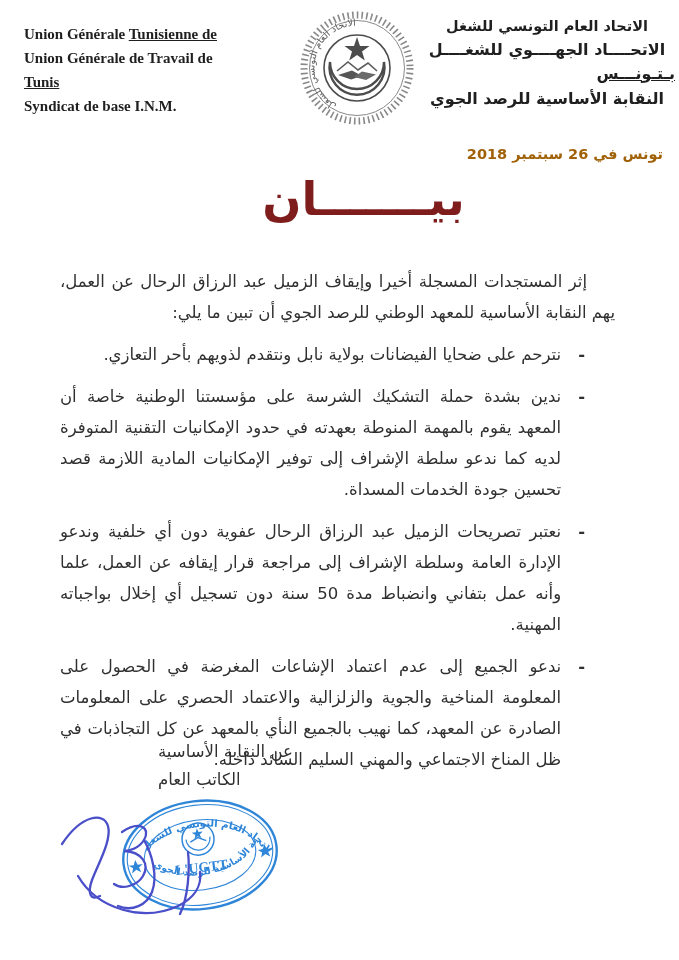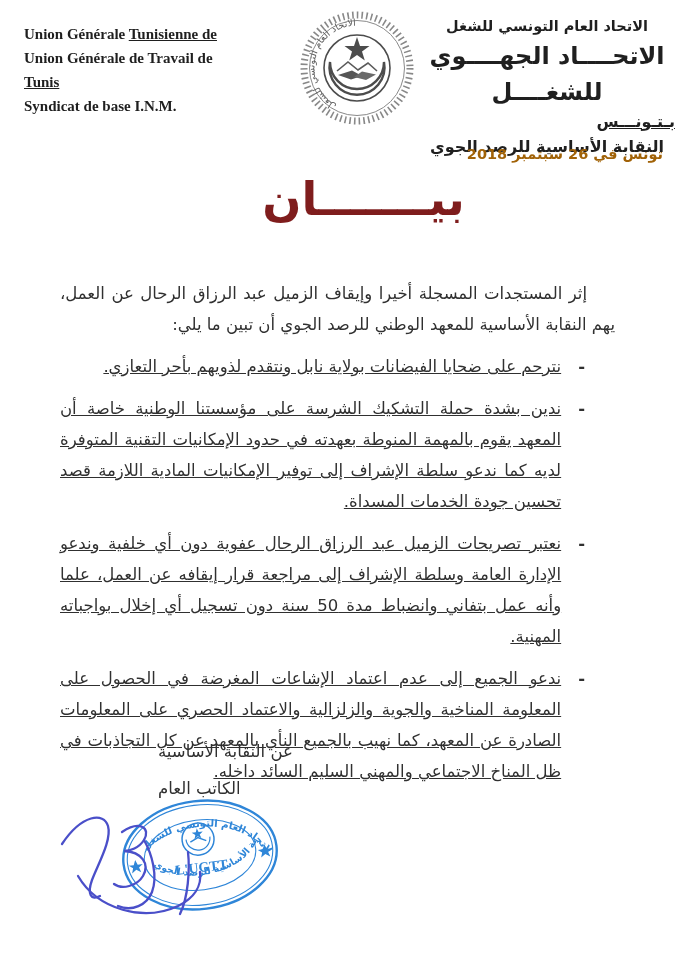--- a/index.html
+++ b/index.html
@@ -14,49 +14,49 @@
     font-family:"Liberation Serif","DejaVu Serif",serif;
     font-weight:bold; font-size:15px; line-height:1.6; color:#1f1f1f;
   }
   .u{text-decoration:underline;}
   .hdr-logo{position:absolute; left:291px; top:8px; width:132px; height:120px;}
   .hdr-arabic{
     position:absolute; right:4px; top:16px; width:256px; direction:rtl;
     text-align:center; font-weight:bold; color:#1f1f1f;
   }
   .hdr-arabic .a1{font-size:14.5px; line-height:1.5;}
-  .hdr-arabic .a2{font-size:24px; line-height:1.5;}
+  .hdr-arabic .a2{font-size:16px; line-height:1.5;}
   .hdr-arabic .a3{font-size:16px; line-height:1.55; text-decoration:underline;text-align:right;}
   .hdr-arabic .a4{font-size:16px; line-height:1.55;}
   .date-line{
     position:absolute; right:16px; top:146px; direction:rtl;
     font-weight:bold; font-size:14.5px; color:#a16207;
   }
   
   .doc-title{
     position:absolute; top:172px; left:0; width:100%;
     text-align:center; direction:rtl;
     font-size:46px; font-weight:bold; color:#7f1d1d;margin-left:24px;
   }
   
   .body-text{
     position:absolute; top:266px; right:64px; left:60px;
     direction:rtl; font-size:16.5px; line-height:31px;
     text-align:justify; color:#303030;
   }
-  .intro{text-indent:28px; margin:12px 0 11px 0;}
+  .intro{text-indent:28px; margin:0 0 11px 0;}
   .bullet{display:flex; gap:17px; margin:0 30px 11px 0;}
   .bullet .marker{flex:0 0 auto; font-weight:bold;}
-  .bullet .btext{flex:1 1 auto; text-align:justify;text-decoration:underline;}
+  .bullet .btext{flex:1 1 auto; text-align:justify;}
   
   .closing{
     position:absolute; left:158px; top:742px; width:175px;
     direction:rtl; text-align:left; font-size:16.5px; color:#303030;
   }
-  .closing .c2{margin-top:18px;}
+  .closing .c2{margin-top:9px;}
   
   .stamp{position:absolute; left:118px; top:796px; width:164px; height:118px; transform:rotate(-7deg);}
   .signature{position:absolute; left:48px; top:806px; width:175px; height:132px;}
 </style>
 </head>
 <body>
 
 <div class="page">
 
   <div class="hdr-french">

